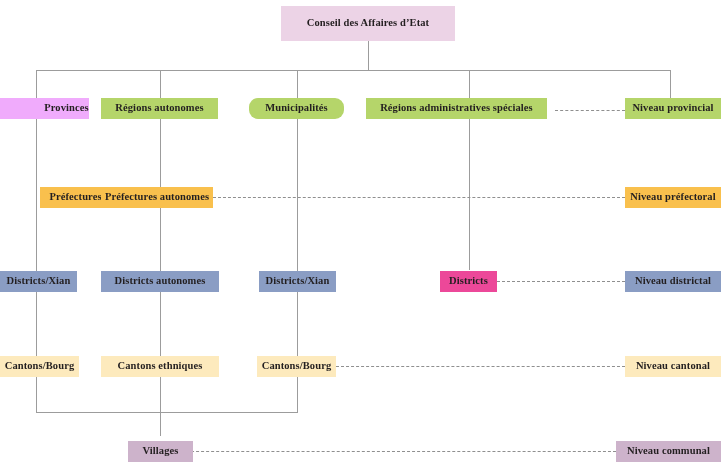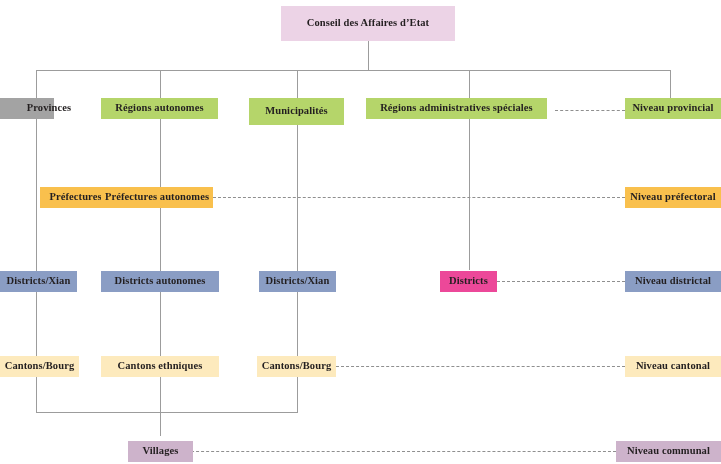--- a/index.html
+++ b/index.html
@@ -76,27 +76,27 @@
   <div class="dashline" style="left:555px; top:110px; width:70px;"></div>
   <div class="dashline" style="left:213px; top:197px; width:412px;"></div>
   <div class="dashline" style="left:497px; top:281px; width:128px;"></div>
   <div class="dashline" style="left:336px; top:366px; width:289px;"></div>
   <div class="dashline" style="left:181px; top:451px; width:435px;"></div>
 
   <div class="node" style="left:281px; top:6px; width:174px; height:35px; background:#ecd3e6;">
     <span>Conseil des Affaires d’Etat</span>
   </div>
 
-  <div class="node" style="left:0px; top:98px; width:54px; height:21px; background:#a3a3a3;padding-left:44px;">
+  <div class="node" style="left:0px; top:98px; width:89px; height:21px; background:#f0abfc;padding-left:44px;">
     <span>Provinces</span>
   </div>
   <div class="node" style="left:101px; top:98px; width:117px; height:21px; background:#b5d56a;">
     <span>Régions autonomes</span>
   </div>
-  <div class="node" style="left:249px; top:98px; width:95px; height:27px; background:#b5d56a;">
+  <div class="node" style="left:249px; top:98px; width:95px; height:21px; background:#b5d56a;border-radius:9px;">
     <span>Municipalités</span>
   </div>
   <div class="node" style="left:366px; top:98px; width:181px; height:21px; background:#b5d56a;">
     <span>Régions administratives spéciales</span>
   </div>
   <div class="node" style="left:625px; top:98px; width:96px; height:21px; background:#b5d56a;">
     <span>Niveau provincial</span>
   </div>
 
   <div class="node" style="left:0px; top:187px; width:71px; height:21px; background:#f9c04d;margin-left:40px;">

